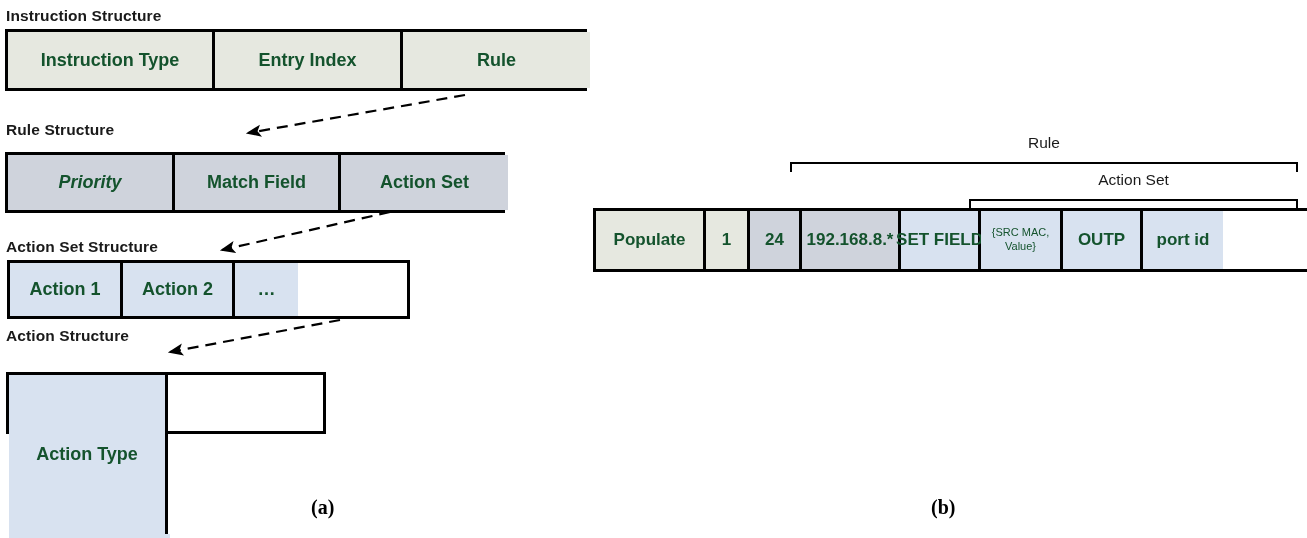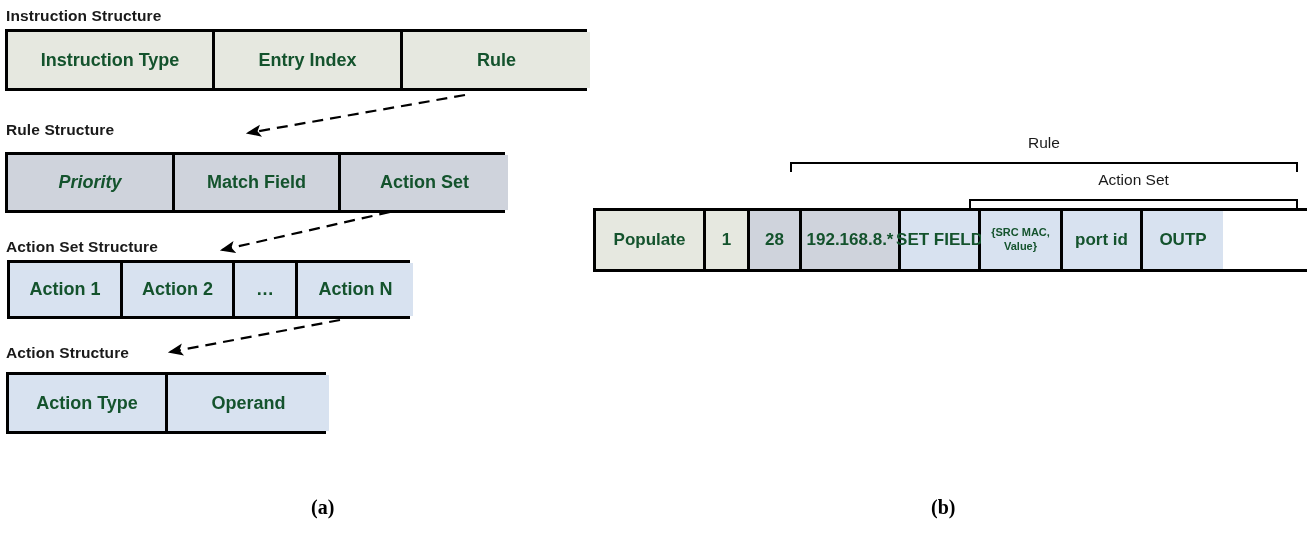--- a/index.html
+++ b/index.html
@@ -59,21 +59,21 @@
   .c-beige { background: #e6e8e0; }
   .c-gray  { background: #cfd3dc; }
   .c-blue  { background: #d8e2f0; }
 
   
   .bcell {
     font-size: 17px;
   }
   .bcell.small {
     font-size: 11px;
-    font-weight: bold;
+    font-weight: normal;
     white-space: normal;
     line-height: 1.25;
     padding: 0 3px;
   }
 
   
   .arrows {
     position: absolute;
     left: 0; top: 0;
     width: 1307px;
@@ -124,24 +124,23 @@
       <div class="struct" style="left: 5px; top: 152px; width: 500px; height: 61px;">
         <div class="cell c-gray" style="width: 167px; flex: 0 0 167px; font-style: italic;">Priority</div>
         <div class="cell c-gray" style="width: 166px; flex: 0 0 166px;">Match Field</div>
         <div class="cell c-gray" style="width: 167px; flex: 0 0 167px;">Action Set</div>
       </div>
       <div class="caption" style="left: 6px; top: 239px;">Action Set Structure</div>
       <div class="struct" style="left: 7px; top: 260px; width: 403px; height: 59px;">
         <div class="cell c-blue" style="width: 113px; flex: 0 0 113px;">Action 1</div>
         <div class="cell c-blue" style="width: 112px; flex: 0 0 112px;">Action 2</div>
         <div class="cell c-blue" style="width: 63px; flex: 0 0 63px;">…</div>
-        <div class="cell c-blue" style="width: 115px; flex: 0 0 115px;">Action N</div>
       </div>
-      <div class="caption" style="left: 6px; top: 345px;">Action Structure</div>
-      <div class="struct" style="left: 6px; top: 372px; width: 320px; height: 62px;">
+      <div class="caption" style="left: 6px; top: 328px;">Action Structure</div>
+      <div class="struct" style="left: 6px; top: 372px; width: 320px; height: 62px; flex-direction: column;">
         <div class="cell c-blue" style="width: 159px; flex: 0 0 159px;">Action Type</div>
         <div class="cell c-blue" style="width: 161px; flex: 0 0 161px;">Operand</div>
       </div>
     </div>
 
   <svg class="arrows" id="arrows-svg" viewBox="0 0 1307 538" xmlns="http://www.w3.org/2000/svg">
     <defs>
       <marker id="arrowhead" markerWidth="7" markerHeight="7" refX="6" refY="3.2" orient="auto" markerUnits="strokeWidth">
         <path d="M0,0.4 L7,3.2 L0,6 L1.6,3.2 Z" fill="#000"></path>
       </marker>
@@ -154,26 +153,26 @@
   </svg>
 
   <div id="panel-b">
       <div class="bracket-label" style="left: 790px; top: 135px; width: 508px;">Rule</div>
       <div class="bracket" style="left: 790px; top: 162px; width: 508px; height: 10px;"></div>
       <div class="bracket-label" style="left: 969px; top: 172px; width: 329px;">Action Set</div>
       <div class="bracket" style="left: 969px; top: 199px; width: 329px; height: 10px;"></div>
       <div class="struct" style="left: 593px; top: 208px; width: 770px; height: 64px;">
         <div class="cell bcell c-beige" style="width: 110px; flex: 0 0 110px;">Populate</div>
         <div class="cell bcell c-beige" style="width: 44px; flex: 0 0 44px;">1</div>
-        <div class="cell bcell c-gray" style="width: 52px; flex: 0 0 52px;">28</div>
+        <div class="cell bcell c-gray" style="width: 52px; flex: 0 0 52px;">24</div>
         <div class="cell bcell c-gray" style="width: 99px; flex: 0 0 99px;">192.168.8.*</div>
         <div class="cell bcell c-blue" style="width: 80px; flex: 0 0 80px;">SET FIELD</div>
         <div class="cell bcell c-blue small" style="width: 82px; flex: 0 0 82px;">{SRC MAC, Value}</div>
+        <div class="cell bcell c-blue" style="width: 80px; flex: 0 0 80px;">OUTP</div>
         <div class="cell bcell c-blue" style="width: 80px; flex: 0 0 80px;">port id</div>
-        <div class="cell bcell c-blue" style="width: 80px; flex: 0 0 80px;">OUTP</div>
       </div>
     </div>
 
   <div id="subcaps">
       <div class="subcap" style="left: 311px; top: 496px;">(a)</div>
       <div class="subcap" style="left: 931px; top: 496px;">(b)</div>
     </div>
 
 </div>
 

